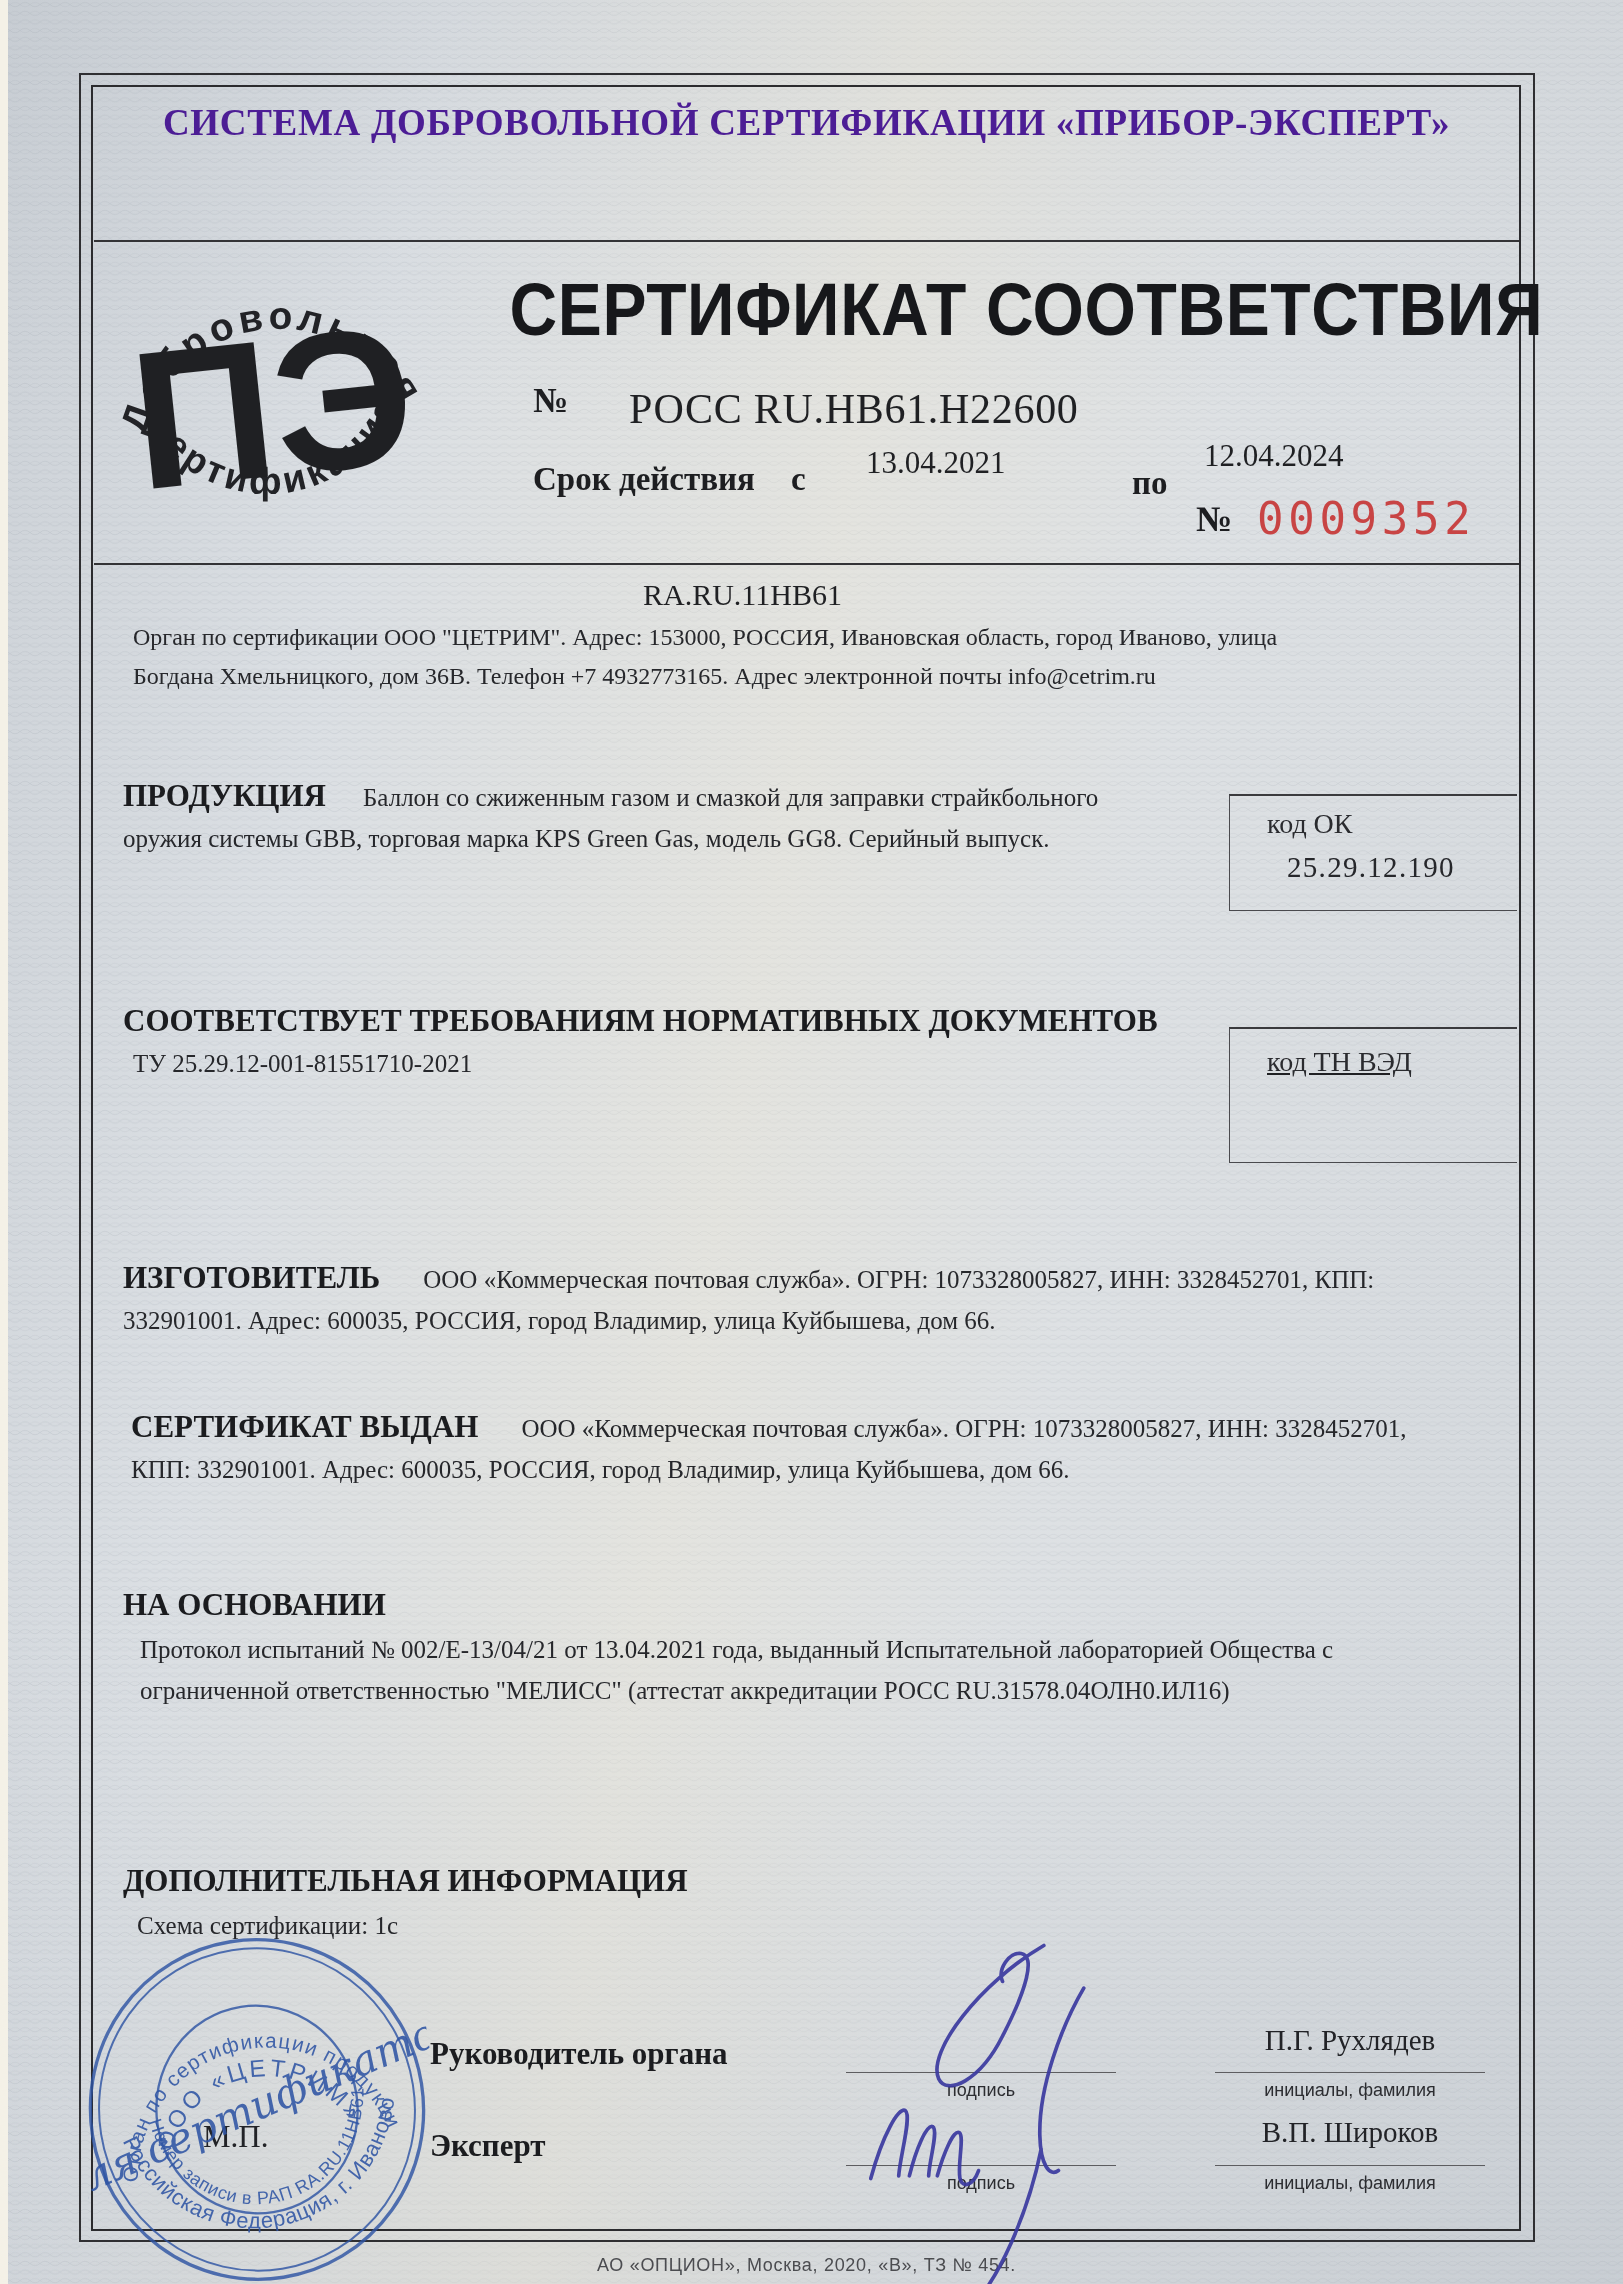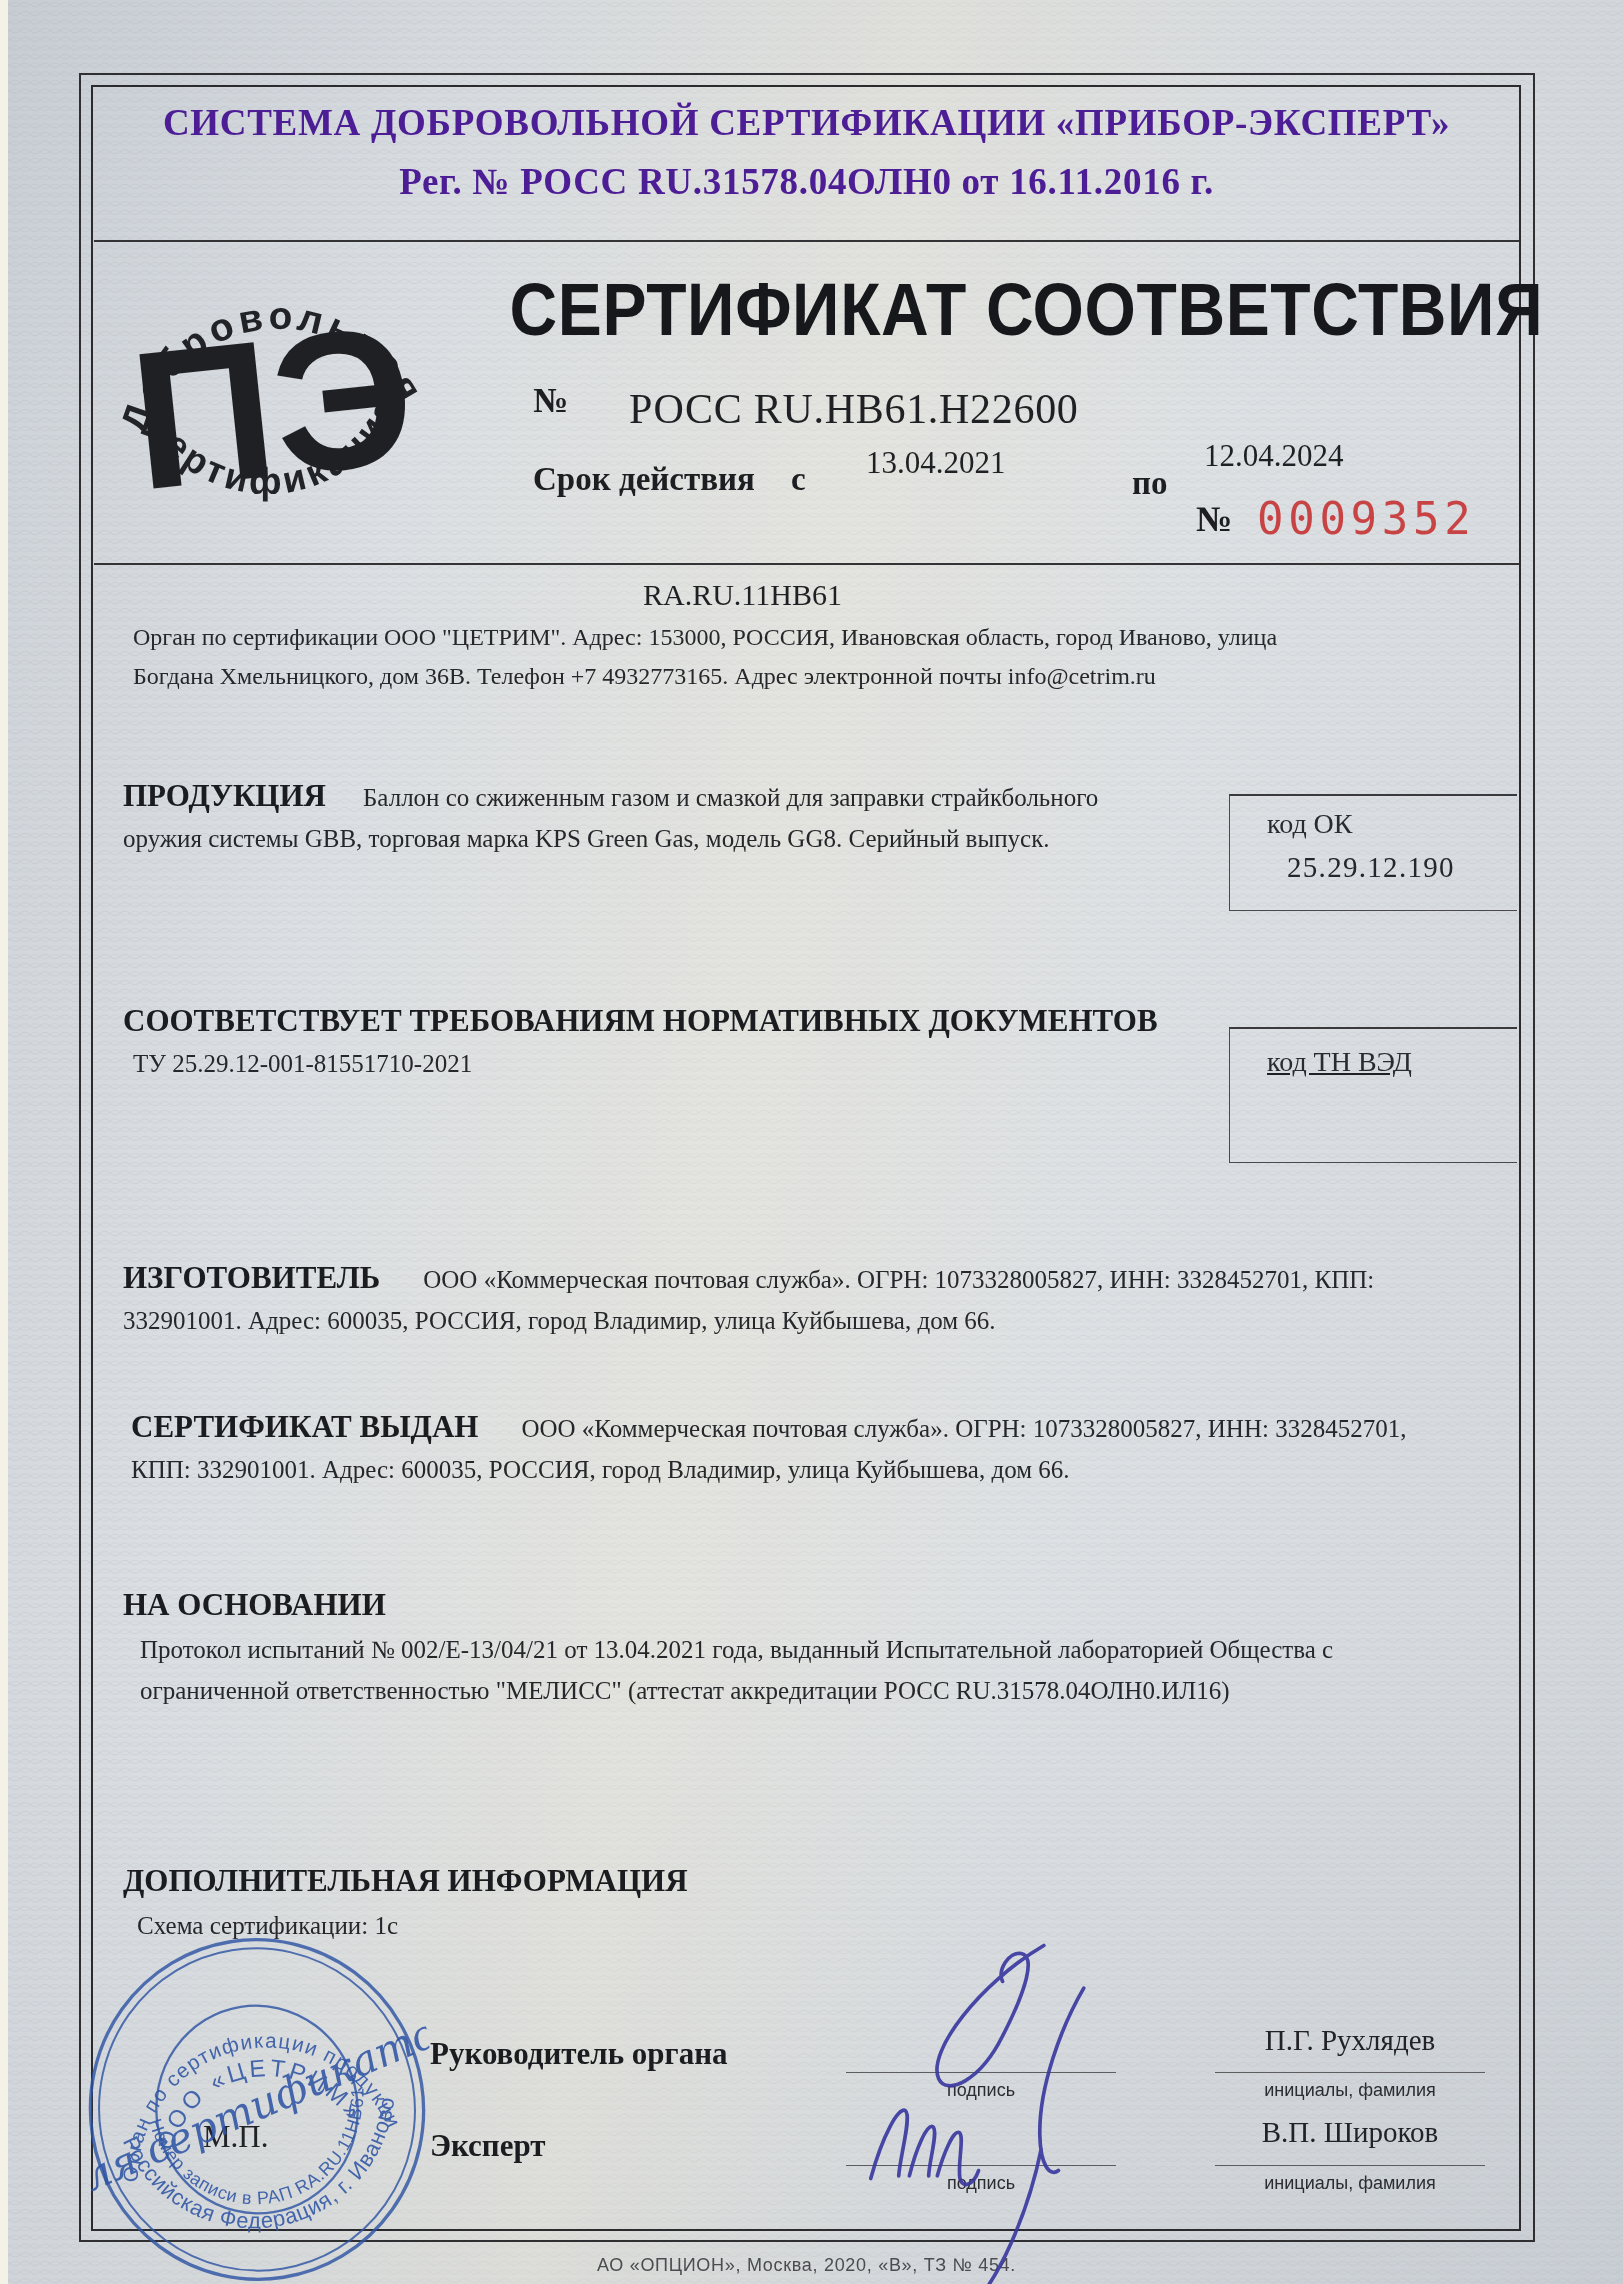--- a/index.html
+++ b/index.html
@@ -79,21 +79,20 @@
   </svg>
   <div class="light"></div>
   <div class="photo-edge"></div>
 
   <div class="border-outer"></div>
   <div class="border-inner"></div>
   <div class="sep" style="top:240px;"></div>
   <div class="sep" style="top:563px;"></div>
 
   <div class="abs center hdr" style="left:94px;top:101px;width:1425px;">СИСТЕМА ДОБРОВОЛЬНОЙ СЕРТИФИКАЦИИ «ПРИБОР-ЭКСПЕРТ»</div>
-  <div class="abs center hdr" style="left:94px;top:160px;width:1425px;">Рег. № РОСС RU.31578.04ОЛН0 от 16.11.2016 г.</div>
 
   <svg class="abs" style="left:93px;top:256px;transform:rotate(-6deg);" width="360" height="306" viewBox="0 0 540 460">
     <defs>
       <path id="lg-top" d="M 68 280 A 205 205 0 0 1 472 280"></path>
       <path id="lg-bot" d="M 62 186 A 212 212 0 0 0 478 186"></path>
     </defs>
     <text font-family="Liberation Sans, sans-serif" font-size="58" font-weight="bold" fill="#222327" letter-spacing="7">
       <textPath href="#lg-top" startOffset="50%" text-anchor="middle">Добровольная</textPath>
     </text>
     <text font-family="Liberation Sans, sans-serif" font-size="56" font-weight="bold" fill="#222327" letter-spacing="6">

